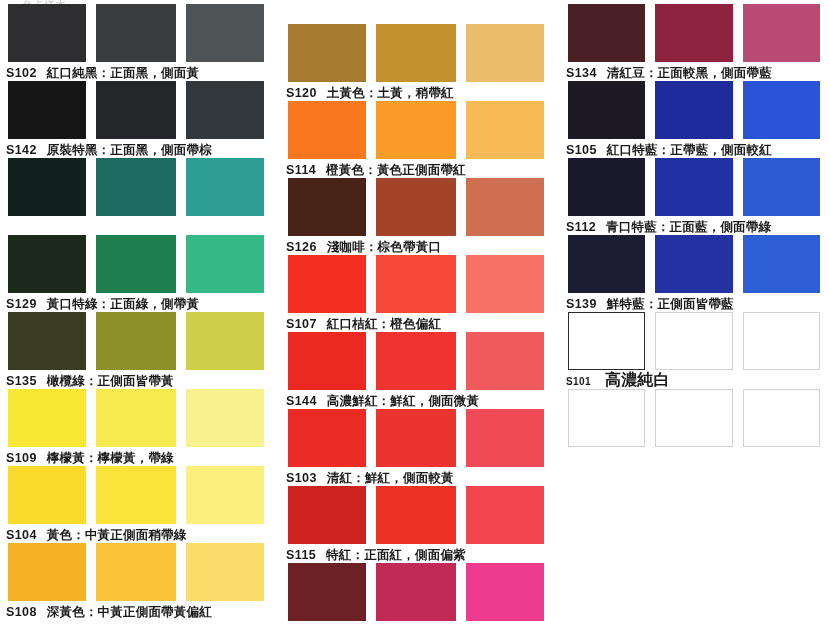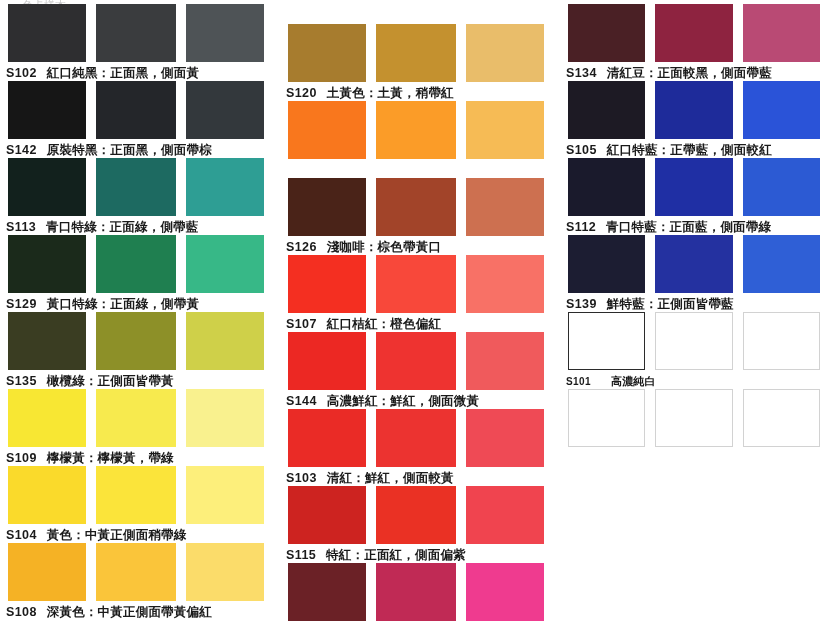--- a/index.html
+++ b/index.html
@@ -65,21 +65,21 @@
     letter-spacing: 0.4px;
   }
   .desc {
     font-family: "DejaVu Serif", "Liberation Serif", serif;
     font-size: 12.5px;
     font-weight: 700;
     margin-left: 10px;
     letter-spacing: 0.2px;
   }
   .row-label.big .code { font-size: 10px; }
-  .row-label.big .desc { font-size: 11px; margin-left: 20px; }
+  .row-label.big .desc { font-size: 16px; margin-left: 14px; }
 
   .top-crumb {
     position: absolute;
     top: -2px;
     left: 22px;
     font-family: "DejaVu Serif", "Liberation Serif", serif;
     font-size: 11px;
     color: #c8c8c8;
     white-space: nowrap;
     overflow: hidden;
@@ -107,21 +107,20 @@
           <div class="chip w3" title="#33383c" style="background: rgb(51, 56, 60);"></div>
         </div>
         <div class="row-label"><span class="code">S142</span><span class="desc">原裝特黑：正面黑，側面帶棕</span></div>
       </div>
       <div class="swatch-row">
         <div class="chips">
           <div class="chip w1" title="#12211d" style="background: rgb(18, 33, 29);"></div>
           <div class="chip w2" title="#1d6a61" style="background: rgb(29, 106, 97);"></div>
           <div class="chip w3" title="#2e9e94" style="background: rgb(46, 158, 148);"></div>
         </div>
-        <div class="row-label"><span class="code">S113</span><span class="desc">青口特綠：正面綠，側帶藍</span></div>
       </div>
       <div class="swatch-row">
         <div class="chips">
           <div class="chip w1" title="#1b2a1b" style="background: rgb(27, 42, 27);"></div>
           <div class="chip w2" title="#1f7f50" style="background: rgb(31, 127, 80);"></div>
           <div class="chip w3" title="#37b887" style="background: rgb(55, 184, 135);"></div>
         </div>
         <div class="row-label"><span class="code">S129</span><span class="desc">黃口特綠：正面綠，側帶黃</span></div>
       </div>
       <div class="swatch-row">
@@ -165,20 +164,21 @@
           <div class="chip w3" title="#e9bd6a" style="background: rgb(233, 189, 106);"></div>
         </div>
         <div class="row-label"><span class="code">S120</span><span class="desc">土黃色：土黃，稍帶紅</span></div>
       </div>
       <div class="swatch-row">
         <div class="chips">
           <div class="chip w1" title="#f9771d" style="background: rgb(249, 119, 29);"></div>
           <div class="chip w2" title="#fb9c28" style="background: rgb(251, 156, 40);"></div>
           <div class="chip w3" title="#f6bb55" style="background: rgb(246, 187, 85);"></div>
         </div>
+        <div class="row-label"><span class="code">S114</span><span class="desc">橙黃色：黃色正側面帶紅</span></div>
       </div>
       <div class="swatch-row">
         <div class="chips">
           <div class="chip w1" title="#4a2318" style="background: rgb(74, 35, 24);"></div>
           <div class="chip w2" title="#a24429" style="background: rgb(162, 68, 41);"></div>
           <div class="chip w3" title="#cd7050" style="background: rgb(205, 112, 80);"></div>
         </div>
         <div class="row-label"><span class="code">S126</span><span class="desc">淺咖啡：棕色帶黃口</span></div>
       </div>
       <div class="swatch-row">

